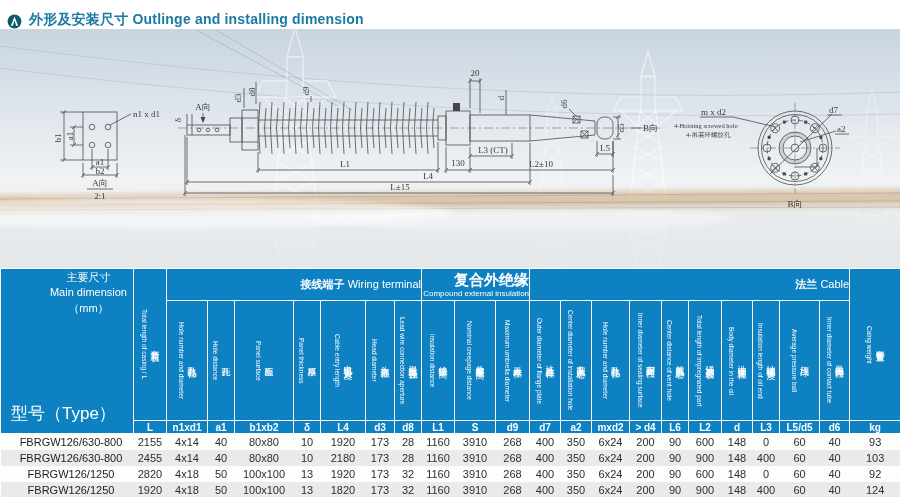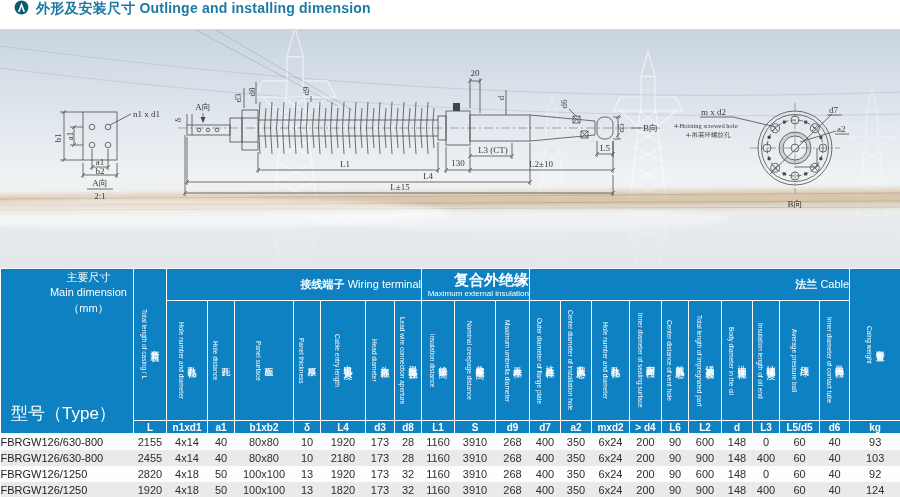--- a/index.html
+++ b/index.html
@@ -1,18 +1,18 @@
 <!DOCTYPE html>
 <html><head>
 <meta charset="utf-8">
 <style>
   html,body{margin:0;padding:0}
   body{width:900px;height:497px;overflow:hidden;background:#fff;font-family:"Liberation Sans",sans-serif}
   
-  .titlebar{height:30px;display:flex;align-items:flex-start;gap:7px;padding-left:14px;box-sizing:border-box;border-bottom:1px solid #ccd8e0;background:#fff}
+  .titlebar{height:30px;display:flex;align-items:flex-end;gap:7px;padding-left:7px;box-sizing:border-box;border-bottom:1px solid #ccd8e0;background:#fff}
   .titlebar .logo{width:15px;height:15px;flex:0 0 auto}
   .title{font-size:14px;font-weight:bold;color:#1b7aa3;letter-spacing:.2px}
   
   .art-area{position:relative;width:900px;height:238px;overflow:hidden;
     background:linear-gradient(180deg,#c9d4df 0%,#d6dfe8 20%,#e6ebf0 46%,#f0f2f3 62%,#e9ecee 78%,#e4e7ea 100%)}
   svg.art{position:absolute;left:0;top:0}
   .wire{stroke:#97a2ad;stroke-width:.7;fill:none;opacity:.45}
   .wire2{stroke:#8a95a1;stroke-width:.8;fill:none;opacity:.5}
   .landline{stroke:#7c838a;stroke-width:.6;fill:none;opacity:.5}
   .twr{stroke:#fff;stroke-width:1;fill:none}
@@ -31,21 +31,21 @@
   .gcell.two .g-en{display:block;font-size:8px;line-height:1.2;white-space:nowrap}
   #vcol-row{height:120px}
   .vwrap{height:116px;display:flex;align-items:center;justify-content:center;gap:1px;overflow:hidden}
   .fullcol .vwrap{height:150px}
   .ven{writing-mode:vertical-rl;font-size:6.5px;line-height:1.1;letter-spacing:0;white-space:nowrap}
   .vzh{writing-mode:vertical-rl;text-orientation:upright;font-size:9px;line-height:1.1;letter-spacing:1px;white-space:nowrap}
   #var-row th{height:13px;font-size:10px;font-weight:bold;text-align:center;vertical-align:middle}
   tbody tr{height:16px;background:#fdfdfd}
   tbody tr.alt{background:#e8eaeb}
   tbody td{font-size:11px;color:#2e2e2e;text-align:center;vertical-align:middle}
-  tbody td.typecol{text-align:left;padding-left:0;color:#222}
+  tbody td.typecol{text-align:center;padding-left:8px;color:#222}
   .corner{position:relative;background-color:#0e81c2;background-image:linear-gradient(to bottom right,rgba(0,0,0,0) 49.55%,#fff 49.55%,#fff 50.25%,rgba(0,0,0,0) 50.25%)}
   .corner-top{position:absolute;top:1px;right:6px;text-align:center;font-size:11px;line-height:1.4;color:#fff}
   .corner-bottom{position:absolute;left:10px;bottom:8px;font-size:17px;color:#fff}
 </style>
 </head>
 <body>
 
 <div class="titlebar">
   <svg class="logo" viewBox="0 0 20 20">
     <circle cx="10" cy="10" r="9.2" fill="#0b5b6f"></circle>
@@ -270,21 +270,21 @@
         <div class="vwrap">
           <span class="ven">Total length of casing / L</span>
           <span class="vzh">套管总长</span>
         </div>
       </th>
       <th colspan="7" class="gcell">
         <span class="g-zh">接线端子</span> <span class="g-en">Wiring terminal</span>
       </th>
       <th colspan="3" class="gcell two">
         <span class="g-zh">复合外绝缘</span>
-          <span class="g-en">Maximum external insulation</span>
+          <span class="g-en">Compound external insulation</span>
       </th>
       <th colspan="10" class="gcell">
         <span class="g-zh">法兰</span> <span class="g-en">Cable</span>
       </th>
       <th rowspan="2" class="vcell fullcol">
         <div class="vwrap">
           <span class="ven">Caing weight</span>
           <span class="vzh">套管重量</span>
         </div>
       </th>

